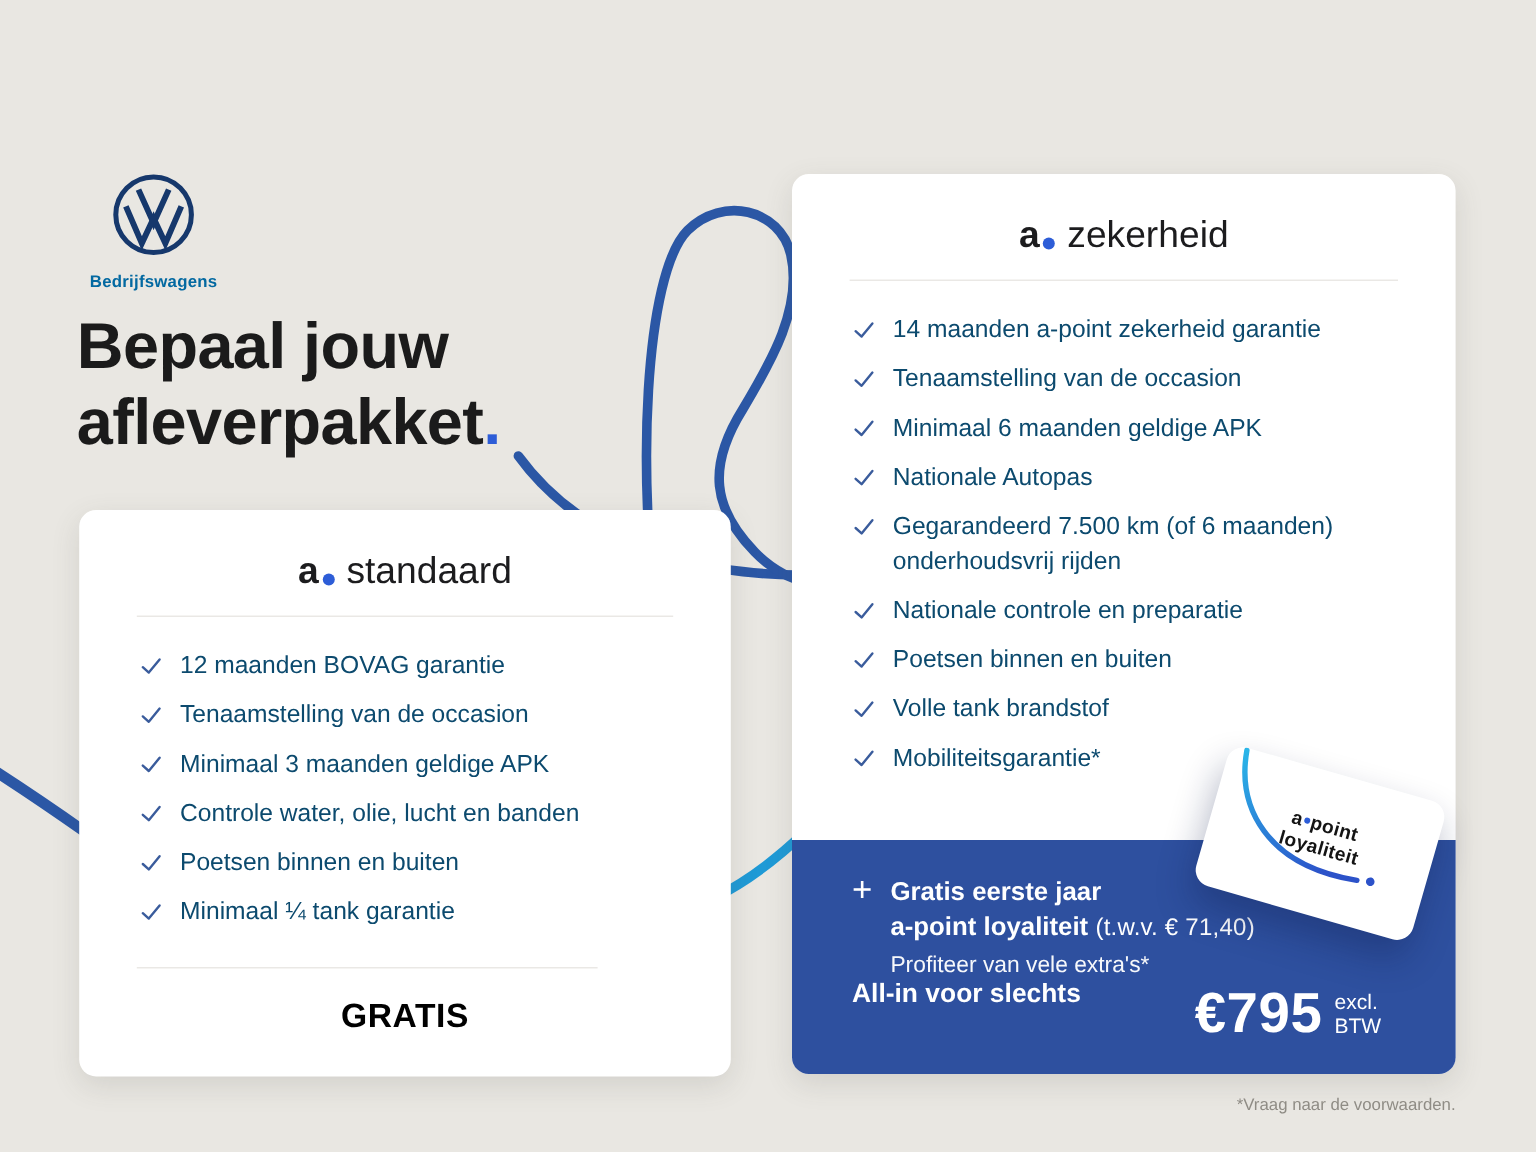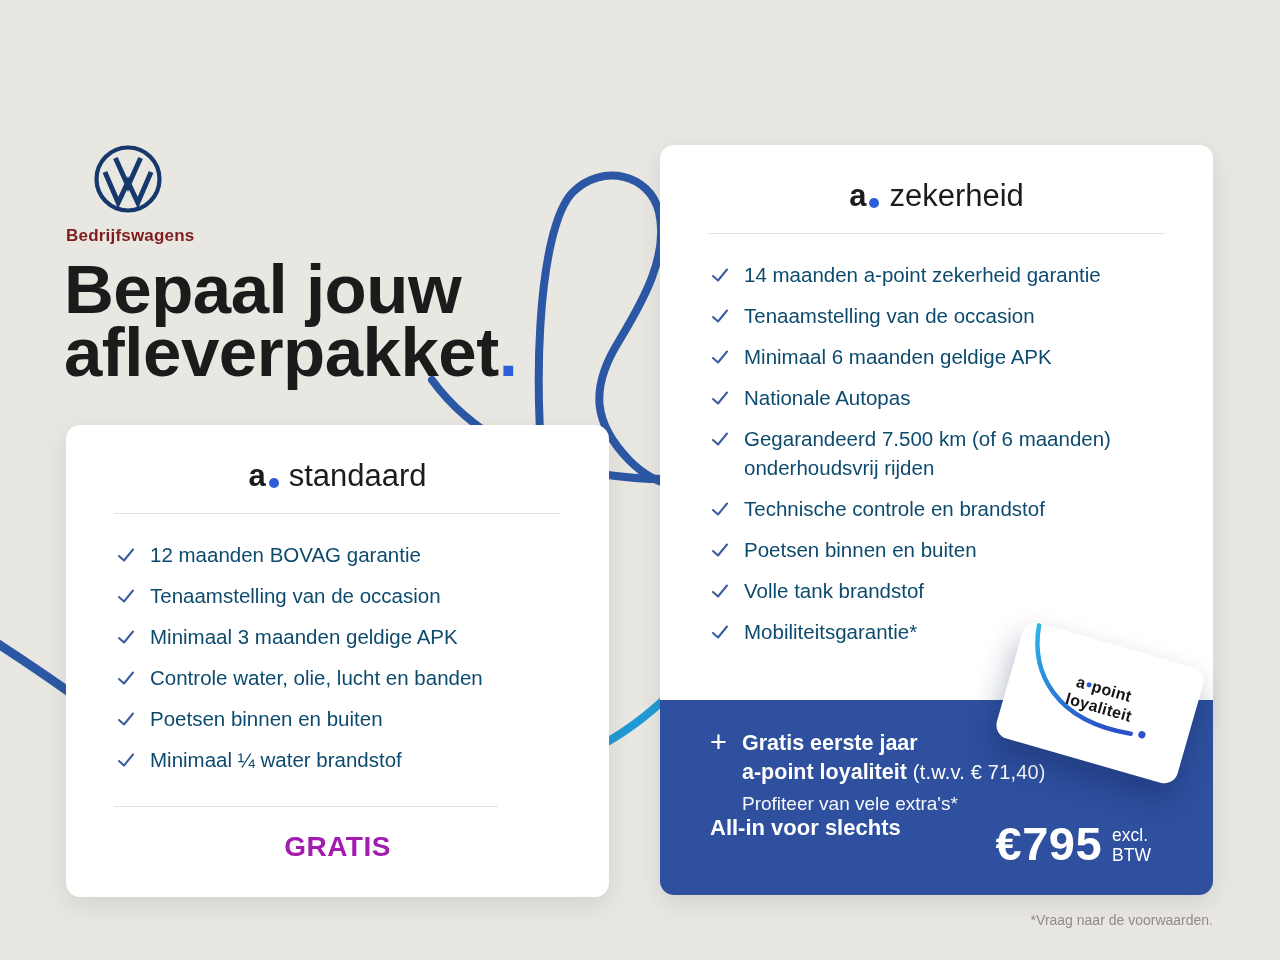--- a/index.html
+++ b/index.html
@@ -7,39 +7,39 @@
     position:relative;width:1280px;height:960px;overflow:hidden;
     background:#e9e7e2;
     font-family:"Liberation Sans","DejaVu Sans",sans-serif;
     color:#1c1c1e;
   }
   
   .swirl{position:absolute;left:0;top:0;z-index:1;}
   
   .brand{position:absolute;left:66px;top:144px;z-index:2;width:124px;}
   .brand svg{display:block;margin:0 auto;width:70px;height:70px;}
-  .brand-sub{margin-top:12px;text-align:center;font-size:17px;font-weight:700;color:#7f1d1d;letter-spacing:.2px;}
-  
-  .headline{position:absolute;left:64px;top:258px;z-index:2;font-size:69px;line-height:63px;font-weight:600;letter-spacing:-.5px;color:#1b1b1b;}
+  .brand-sub{margin-top:12px;text-align:center;font-size:14px;font-weight:700;color:#0369a1;letter-spacing:.2px;}
+  
+  .headline{position:absolute;left:64px;top:258px;z-index:2;font-size:54px;line-height:63px;font-weight:600;letter-spacing:-.5px;color:#1b1b1b;}
   .headline .dot{color:#2d5dd7;}
   
   .card{position:absolute;z-index:2;background:#fff;border-radius:14px;box-shadow:0 8px 24px rgba(80,78,72,.14);}
   .card-standaard{left:66px;top:425px;width:543px;height:472px;}
   .card-zekerheid{left:660px;top:145px;width:553px;height:750px;}
   .card-header{display:flex;justify-content:center;align-items:flex-start;gap:3px;padding-top:32px;font-size:31px;line-height:38px;}
   .card-header .a{font-weight:700;}
   .brand-dot{width:10px;height:10px;border-radius:50%;background:#2d5dd7;margin-top:21px;margin-right:7px;flex:none;}
   .card-header .pkg{font-weight:500;}
   .divider{height:1px;background:#e5e3df;margin:18px 48px 0;}
   ul.checklist{list-style:none;margin:26px 0 0;padding:0 34px 0 50px;}
   ul.checklist li{display:flex;gap:14px;font-size:20.5px;line-height:29px;margin-bottom:12px;color:#0c4a6e;}
   ul.checklist .chk{flex:none;width:20px;height:20px;margin-top:5px;}
   
   .gratis-divider{position:absolute;left:48px;bottom:90px;width:384px;height:1px;background:#e5e3df;}
-  .gratis{position:absolute;left:0;right:0;bottom:34px;text-align:center;font-size:28px;font-weight:700;letter-spacing:.5px;color:#a21caf;}
+  .gratis{position:absolute;left:0;right:0;bottom:34px;text-align:center;font-size:28px;font-weight:700;letter-spacing:.5px;color:#000000;}
   
   .promo{position:absolute;left:0;right:0;bottom:0;height:195px;background:#2e509f;border-radius:0 0 14px 14px;color:#fff;}
   .promo .plus{position:absolute;left:50px;top:28px;font-size:29px;font-weight:400;line-height:29px;}
   .promo-text{position:absolute;left:82px;top:29px;}
   .promo-line1{font-size:21.5px;font-weight:700;line-height:29px;}
   .promo-line2{font-size:21.5px;font-weight:700;line-height:29px;}
   .promo-note{font-size:20px;font-weight:400;letter-spacing:.2px;}
   .promo-sub{margin-top:6px;font-size:19px;font-weight:400;opacity:.96;}
   .allin{position:absolute;left:50px;bottom:54px;font-size:22px;font-weight:700;}
   .price-wrap{position:absolute;right:62px;bottom:28px;display:flex;align-items:flex-start;}
@@ -121,21 +121,21 @@
           <svg class="chk" viewBox="0 0 20 20" fill="none">
             <path d="M3 11 L8 15.5 L17 4.5" stroke="#3a5c9c" stroke-width="2" stroke-linecap="round" stroke-linejoin="round"></path>
           </svg>
           <span>Poetsen binnen en buiten</span>
         </li>
 
         <li>
           <svg class="chk" viewBox="0 0 20 20" fill="none">
             <path d="M3 11 L8 15.5 L17 4.5" stroke="#3a5c9c" stroke-width="2" stroke-linecap="round" stroke-linejoin="round"></path>
           </svg>
-          <span>Minimaal ¼ water brandstof</span>
+          <span>Minimaal ¼ tank garantie</span>
         </li>
       </ul>
     <div class="gratis-divider"></div>
     <div class="gratis">GRATIS</div>
   </section>
 
   <section class="card card-zekerheid">
     <div class="card-header">
       <span class="a">a</span>
       <span class="brand-dot"></span>
@@ -176,21 +176,21 @@
           <svg class="chk" viewBox="0 0 20 20" fill="none">
             <path d="M3 11 L8 15.5 L17 4.5" stroke="#3a5c9c" stroke-width="2" stroke-linecap="round" stroke-linejoin="round"></path>
           </svg>
           <span>Gegarandeerd 7.500 km (of 6 maanden) onderhoudsvrij rijden</span>
         </li>
 
         <li>
           <svg class="chk" viewBox="0 0 20 20" fill="none">
             <path d="M3 11 L8 15.5 L17 4.5" stroke="#3a5c9c" stroke-width="2" stroke-linecap="round" stroke-linejoin="round"></path>
           </svg>
-          <span>Technische controle en brandstof</span>
+          <span>Nationale controle en preparatie</span>
         </li>
 
         <li>
           <svg class="chk" viewBox="0 0 20 20" fill="none">
             <path d="M3 11 L8 15.5 L17 4.5" stroke="#3a5c9c" stroke-width="2" stroke-linecap="round" stroke-linejoin="round"></path>
           </svg>
           <span>Poetsen binnen en buiten</span>
         </li>
 
         <li>

